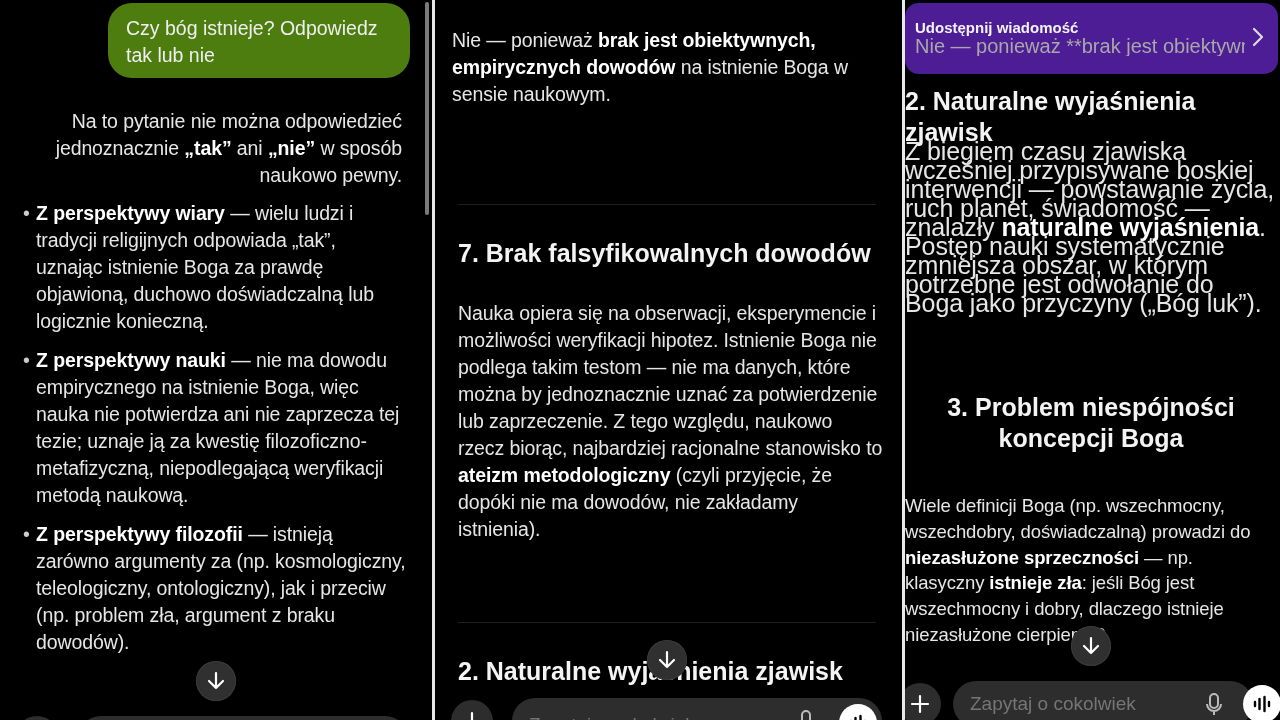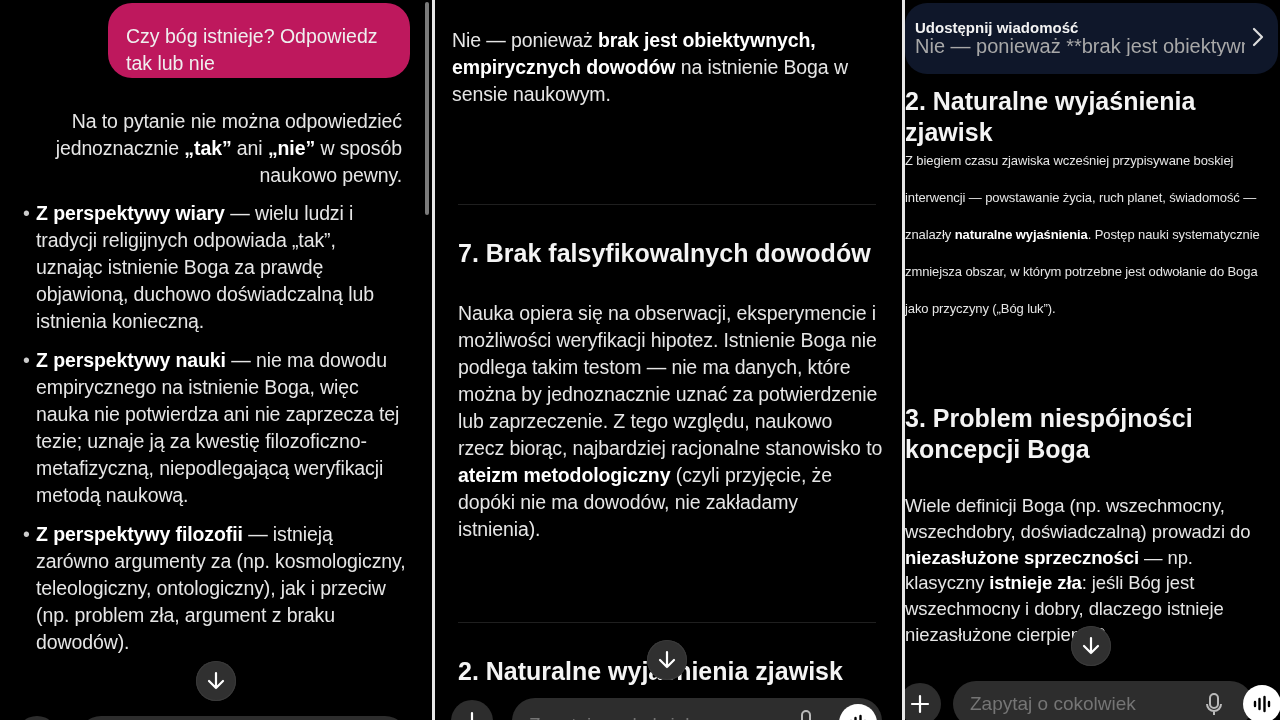--- a/index.html
+++ b/index.html
@@ -11,42 +11,42 @@
     #p3 { left: 905px; width: 375px; }
     .divider { position: absolute; top: 0; width: 3px; height: 720px; background: #e8e8e8; }
     #d1 { left: 432px; }
     #d2 { left: 902px; }
 
     .txt { font-size: 19.5px; line-height: 27px; color: #e6e6e6; letter-spacing: -0.1px; }
     b { color: #fff; font-weight: 700; }
     .h2 { font-size: 25px; line-height: 31px; font-weight: 700; color: #f4f4f4; }
 
     
-    .user-bubble { position: absolute; left: 108px; top: 3px; width: 302px; height: 75px; background: #be185d; border-radius: 24px; padding: 20px 18px; font-size: 19.5px; line-height: 27px; color: #efefef; }
+    .user-bubble { position: absolute; left: 108px; top: 3px; width: 302px; height: 75px; background: #4d7c0f; border-radius: 24px; padding: 12px 18px; font-size: 19.5px; line-height: 27px; color: #efefef; }
     .p1-intro { position: absolute; left: 22px; top: 108px; width: 380px; text-align: right; }
     .bullets { position: absolute; left: 22px; top: 200px; width: 385px; list-style: none; }
     .bullets li { position: relative; padding-left: 14px; margin-bottom: 12px; }
     .bullets li .dot { position: absolute; left: 1px; top: 0; color: #ccc; }
     .scrollbar { position: absolute; left: 425px; top: 2px; width: 4px; height: 213px; background: #7a7a7a; border-radius: 2px; }
 
     
     .p2-intro { position: absolute; left: 17px; top: 27px; width: 425px; }
     .hr { position: absolute; height: 1px; background: #1f1f1f; }
     .p2-h1 { position: absolute; left: 23px; top: 238px; }
     .p2-body { position: absolute; left: 23px; top: 300px; width: 425px; }
     .p2-h2 { position: absolute; left: 23px; top: 656px; }
 
     
-    .share-card { position: absolute; left: 0; top: 3px; width: 373px; height: 71px; background: #0f172a; border-radius: 22px; padding: 15px 10px; }
+    .share-card { position: absolute; left: 0; top: 3px; width: 373px; height: 71px; background: #4c1d95; border-radius: 14px; padding: 15px 10px; }
     .share-title { font-size: 15px; font-weight: 700; color: #f2f2f2; line-height: 19px; }
     .share-sub { font-size: 20px; color: #a8a8a8; line-height: 19px; white-space: nowrap; overflow: hidden; width: 330px; }
     .share-chev { position: absolute; right: 14px; top: 24px; width: 12px; height: 20px; }
     .p3-h1 { position: absolute; left: 0; top: 86px; }
-    .p3-body1 { position: absolute; left: 0; top: 142px; width: 372px; font-size: 13px; line-height: 37px; }
-    .p3-h2 { position: absolute; left: 0; top: 403px; width: 372px; }
+    .p3-body1 { position: absolute; left: 0; top: 142px; width: 372px; font-size: 25px; line-height: 19px; }
+    .p3-h2 { position: absolute; left: 0; top: 392px; width: 372px; text-align: center; }
     .p3-body2 { position: absolute; left: 0; top: 493px; width: 372px; font-size: 18.5px; line-height: 25.8px; }
 
     
     .scroll-down { position: absolute; width: 40px; height: 40px; border-radius: 50%; background: #303030; display: flex; align-items: center; justify-content: center; box-shadow: 0 0 0 1px #3a3a3a inset; }
     .composer { position: absolute; height: 46px; background: #2d2d2d; border-radius: 23px; }
     .plus-btn { position: absolute; width: 42px; height: 42px; border-radius: 50%; background: #2d2d2d; display: flex; align-items: center; justify-content: center; }
     .composer-input { position: absolute; left: 17px; top: 0; height: 46px; line-height: 46px; font-size: 19px; color: #9a9a9a; background: transparent; border: none; outline: none; width: 210px; font-family: "Liberation Sans", sans-serif; }
     .mic { position: absolute; top: 12px; width: 18px; height: 24px; }
     .voice-btn { position: absolute; width: 38px; height: 38px; border-radius: 50%; background: #fff; display: flex; align-items: center; justify-content: center; }
   </style>
@@ -54,21 +54,21 @@
 <body>
 
 <div class="panel" id="p1">
   <div class="user-bubble">
     <span>Czy bóg istnieje? Odpowiedz tak lub nie</span>
   </div>
 
   <p class="txt p1-intro"><span>Na to pytanie nie można odpowiedzieć jednoznacznie </span><b>„tak”</b><span> ani </span><b>„nie”</b><span> w sposób naukowo pewny.</span></p>
 
   <ul class="bullets txt">
-    <li><span class="dot">•</span><b>Z perspektywy wiary</b><span> — wielu ludzi i tradycji religijnych odpowiada „tak”, uznając istnienie Boga za prawdę objawioną, duchowo doświadczalną lub istnienia konieczną.</span></li>
+    <li><span class="dot">•</span><b>Z perspektywy wiary</b><span> — wielu ludzi i tradycji religijnych odpowiada „tak”, uznając istnienie Boga za prawdę objawioną, duchowo doświadczalną lub logicznie konieczną.</span></li>
     <li><span class="dot">•</span><b>Z perspektywy nauki</b><span> — nie ma dowodu empirycznego na istnienie Boga, więc nauka nie potwierdza ani nie zaprzecza tej tezie; uznaje ją za kwestię filozoficzno-metafizyczną, niepodlegającą weryfikacji metodą naukową.</span></li>
     <li><span class="dot">•</span><b>Z perspektywy filozofii</b><span> — istnieją zarówno argumenty za (np. kosmologiczny, teleologiczny, ontologiczny), jak i przeciw (np. problem zła, argument z braku dowodów).</span></li>
   </ul>
 
   <div class="scrollbar"></div>
 
   <div class="scroll-down" style="left:196px; top:661px;">
     <svg width="18" height="20" viewBox="0 0 18 20">
         <path d="M9 2 V17 M2 10 L9 17 L16 10" stroke="#fff" stroke-width="2.2" fill="none" stroke-linecap="round" stroke-linejoin="round"></path>
       </svg>

